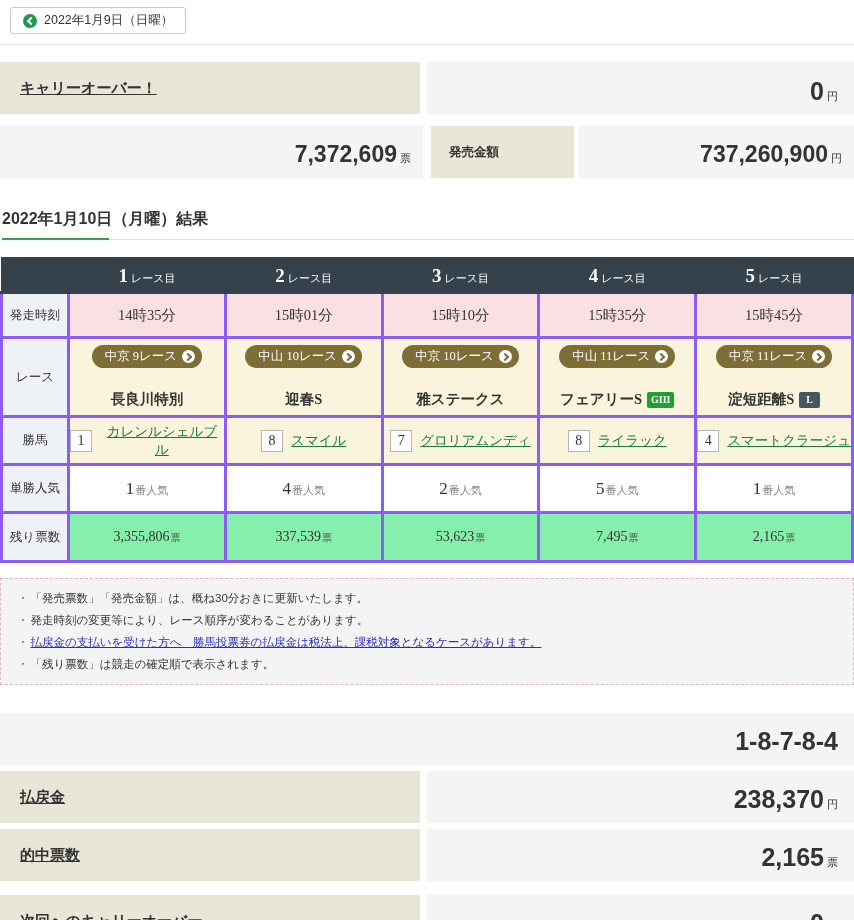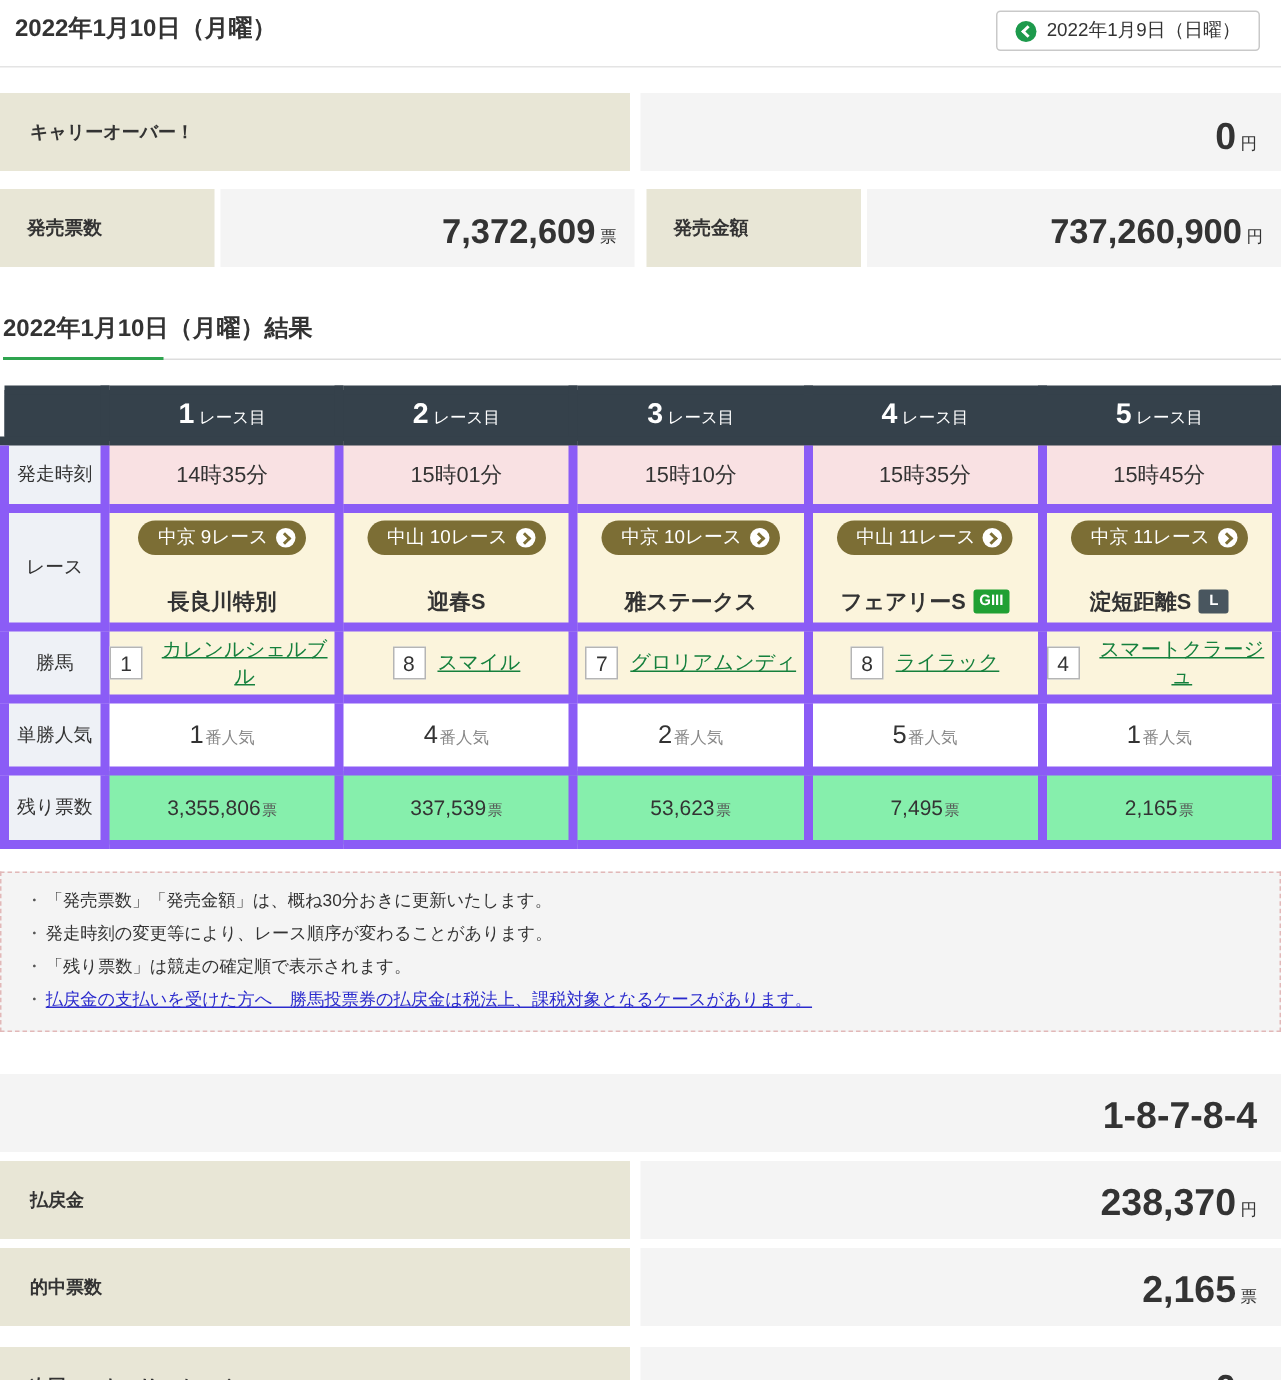--- a/index.html
+++ b/index.html
@@ -33,21 +33,21 @@
     width: 4px; height: 4px;
     border-left: 2px solid #fff; border-bottom: 2px solid #fff;
     transform: rotate(45deg);
   }
 
   
   .stat-row { display: flex; gap: 7px; height: 52px; }
   .stat-label {
     flex: 0 0 420px; background: #e8e6d6;
     display: flex; align-items: center; padding-left: 20px;
-    font-size: 12px; font-weight: bold;
+    font-size: 15px; font-weight: bold; text-decoration: underline;
   }
   .stat-value {
     flex: 1; background: #f4f4f4;
     display: flex; align-items: baseline; justify-content: flex-end;
     padding: 0 16px 10px 16px; align-items: flex-end;
   }
   .big-num { font-size: 25px; font-weight: bold; line-height: 1; }
   .unit { font-size: 11px; margin-left: 3px; line-height: 1.4; }
   .unit:empty { display: none; }
 
@@ -76,21 +76,21 @@
   .section-title::after {
     content: ""; position: absolute; left: 0; bottom: -1px;
     width: 107px; height: 2px; background: #2fa44f;
   }
 
   table.results-table {
     width: 100%; border-collapse: collapse; table-layout: fixed;
     margin-top: 17px;
   }
   .results-table th, .results-table td {
-    border: 6px solid #8b5cf6; text-align: center; vertical-align: middle; padding: 0;
+    border: 3px solid #8b5cf6; text-align: center; vertical-align: middle; padding: 0; font-family: Liberation Serif, serif;
   }
   .results-table thead th {
     background: #35414b; color: #fff; height: 34px;
     border-color: #35414b; border-left: 1px solid #5c6770;
     font-weight: normal;
   }
   .results-table thead th:first-child { border-left-color: #35414b; }
   .results-table col.label-col { width: 67px; }
   .col-num { font-size: 19px; font-weight: bold; margin-right: 3px; }
   .col-suffix { font-size: 11px; }
@@ -160,38 +160,36 @@
 
   
   .summary-section { margin-top: 28px; display: flex; flex-direction: column; gap: 6px; }
   .summary-row .stat-value { padding-bottom: 11px; }
   .summary-row.last { margin-top: 8px; }
 </style>
 </head>
 <body>
 
 <div class="top-header">
-  <h1 class="page-title">2022年1月10日（月曜）</h1>
   <button class="prev-btn">
     <span class="circle-left-icon"></span>
     <span>2022年1月9日（日曜）</span>
   </button>
 </div>
 
 <div class="stat-row carryover-row">
   <div class="stat-label">キャリーオーバー！</div>
   <div class="stat-value">
     <span class="big-num">0</span>
     <span class="unit">円</span>
   </div>
 </div>
 
 <div class="sales-row">
   <div class="sales-half">
-    <div class="sales-label">発売票数</div>
     <div class="sales-value">
       <span class="big-num">7,372,609</span>
       <span class="unit">票</span>
     </div>
   </div>
   <div class="sales-half">
     <div class="sales-label">発売金額</div>
     <div class="sales-value">
       <span class="big-num">737,260,900</span>
       <span class="unit">円</span>
@@ -365,24 +363,24 @@
 </table>
 
 <div class="notes-box">
   <div class="note-line">
     <span class="note-bullet">・</span><span>「発売票数」「発売金額」は、概ね30分おきに更新いたします。</span>
   </div>
   <div class="note-line">
     <span class="note-bullet">・</span><span>発走時刻の変更等により、レース順序が変わることがあります。</span>
   </div>
   <div class="note-line">
+    <span class="note-bullet">・</span><a class="note-link">払戻金の支払いを受けた方へ　勝馬投票券の払戻金は税法上、課税対象となるケースがあります。</a>
+  </div>
+  <div class="note-line">
     <span class="note-bullet">・</span><span>「残り票数」は競走の確定順で表示されます。</span>
-  </div>
-  <div class="note-line">
-    <span class="note-bullet">・</span><a class="note-link">払戻金の支払いを受けた方へ　勝馬投票券の払戻金は税法上、課税対象となるケースがあります。</a>
   </div>
 </div>
 
 <div class="summary-section">
   <div class="stat-row summary-row">
     <div class="stat-value">
       <span class="big-num">1-8-7-8-4</span>
 
     </div>
   </div>

